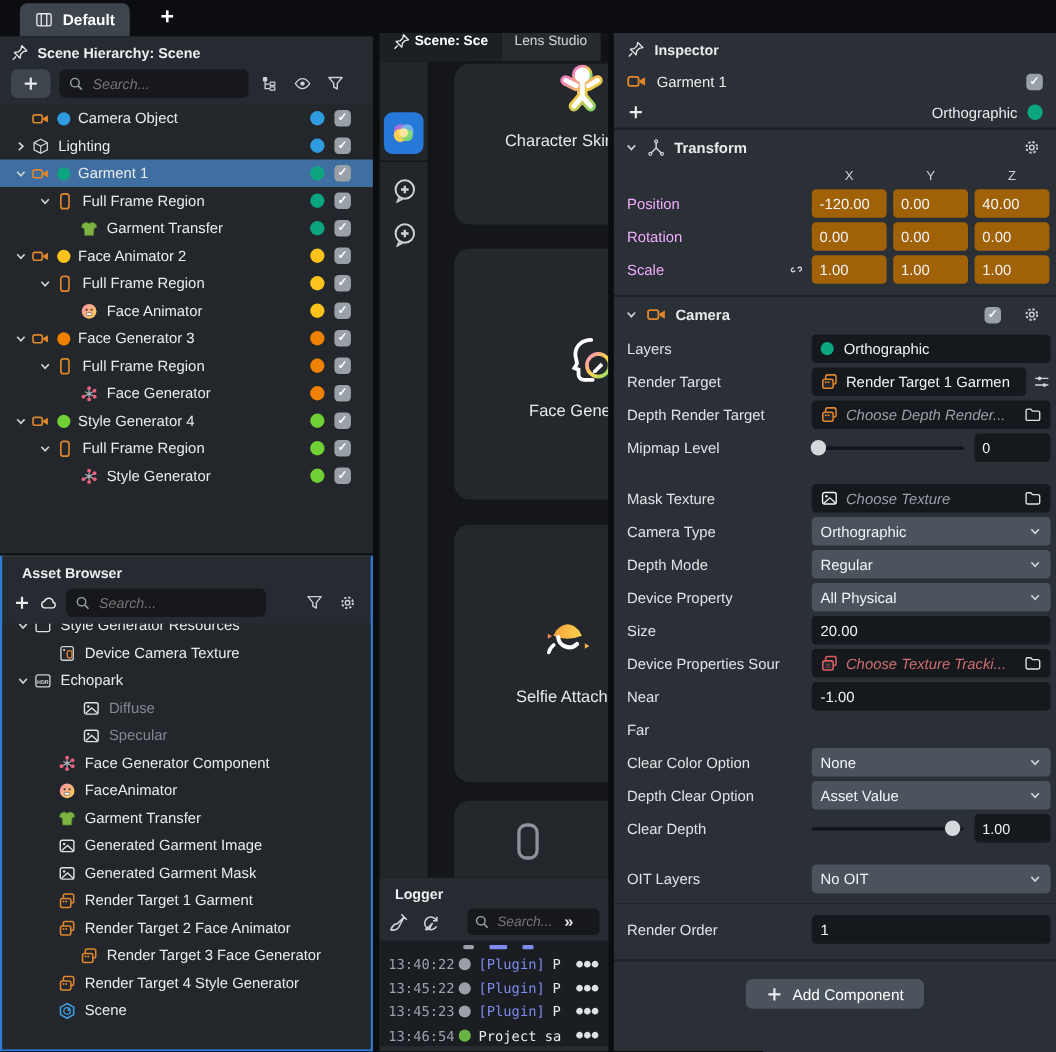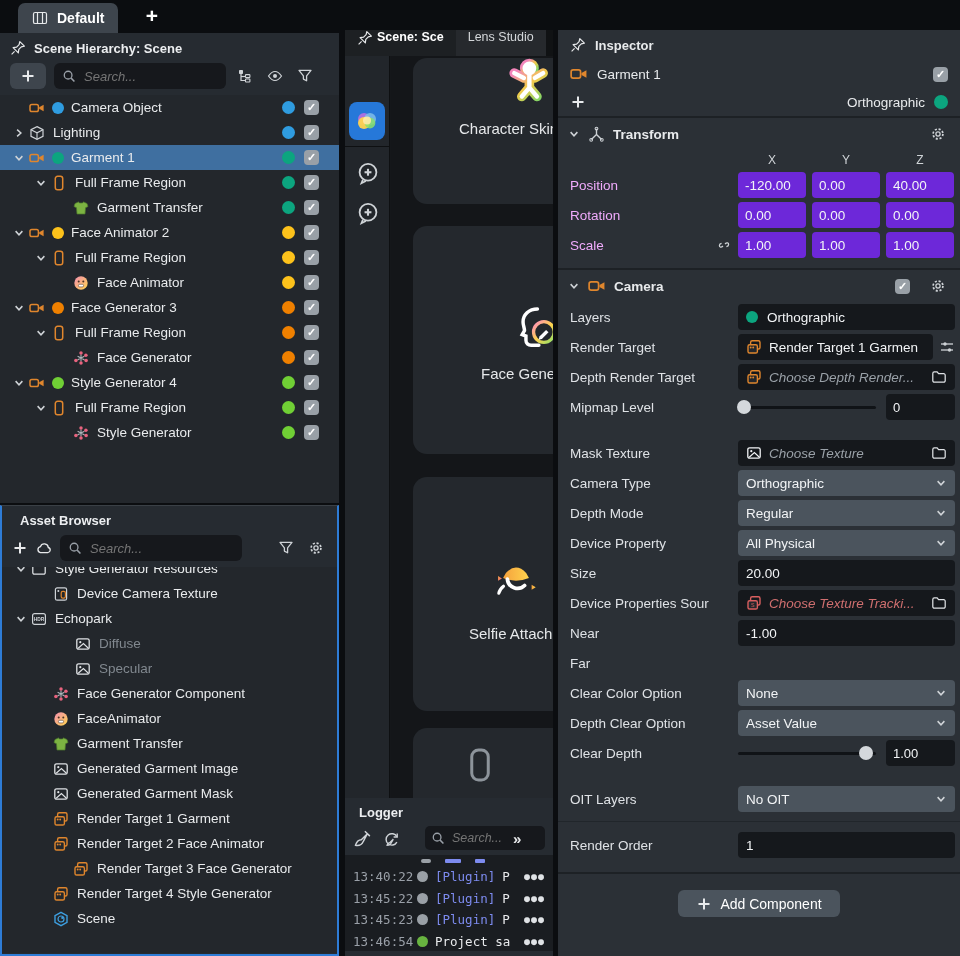--- a/index.html
+++ b/index.html
@@ -89,21 +89,21 @@
   .mlauto{margin-left:auto;}
   .laylbl{font-size:13.5px;color:#e8eaec;}
   .idiv{height:2px;background:#1d2125;}
   .sechdr{display:flex;align-items:center;height:32px;gap:8px;padding:0 14px 0 10px;font-weight:bold;font-size:13.5px;}
   .axesrow{display:flex;height:20px;align-items:center;padding-left:180px;gap:6px;}
   .axesrow span{width:68px;text-align:center;color:#cfd3d7;font-size:12px;}
   .tfrow{display:flex;align-items:center;height:30px;padding:0 0 0 12px;}
   .tflabel{width:140px;font-size:13.5px;color:#f0abfc;}
   .linkbox{width:28px;display:flex;justify-content:center;}
   .tfields{display:flex;gap:6px;}
-  .nf{width:68px;height:26px;background:#6d28d9;border-radius:4px;display:flex;align-items:center;
+  .nf{width:68px;height:26px;background:#a16207;border-radius:4px;display:flex;align-items:center;
       padding:0 7px;font-size:13.5px;color:#f2f4f6;overflow:hidden;}
   .irow{display:flex;align-items:center;height:30px;padding:0 5px 0 12px;}
   .ilabel{width:168px;flex:none;font-size:13.5px;color:#dfe2e6;white-space:nowrap;overflow:hidden;}
   .ifield{flex:1;height:26px;border-radius:4px;display:flex;align-items:center;padding:0 8px;font-size:13.5px;
           color:#f2f4f6;overflow:hidden;}
   .vf,.tagf,.rf{background:#15181c;}
   .dd{background:#4b545d;}
   .dd .cvron{margin-left:auto;}
   .rf .rtxt{white-space:nowrap;overflow:hidden;margin-left:7px;text-align:right;}
   .rf.ph .rtxt{color:#9aa1a8;font-style:italic;}

